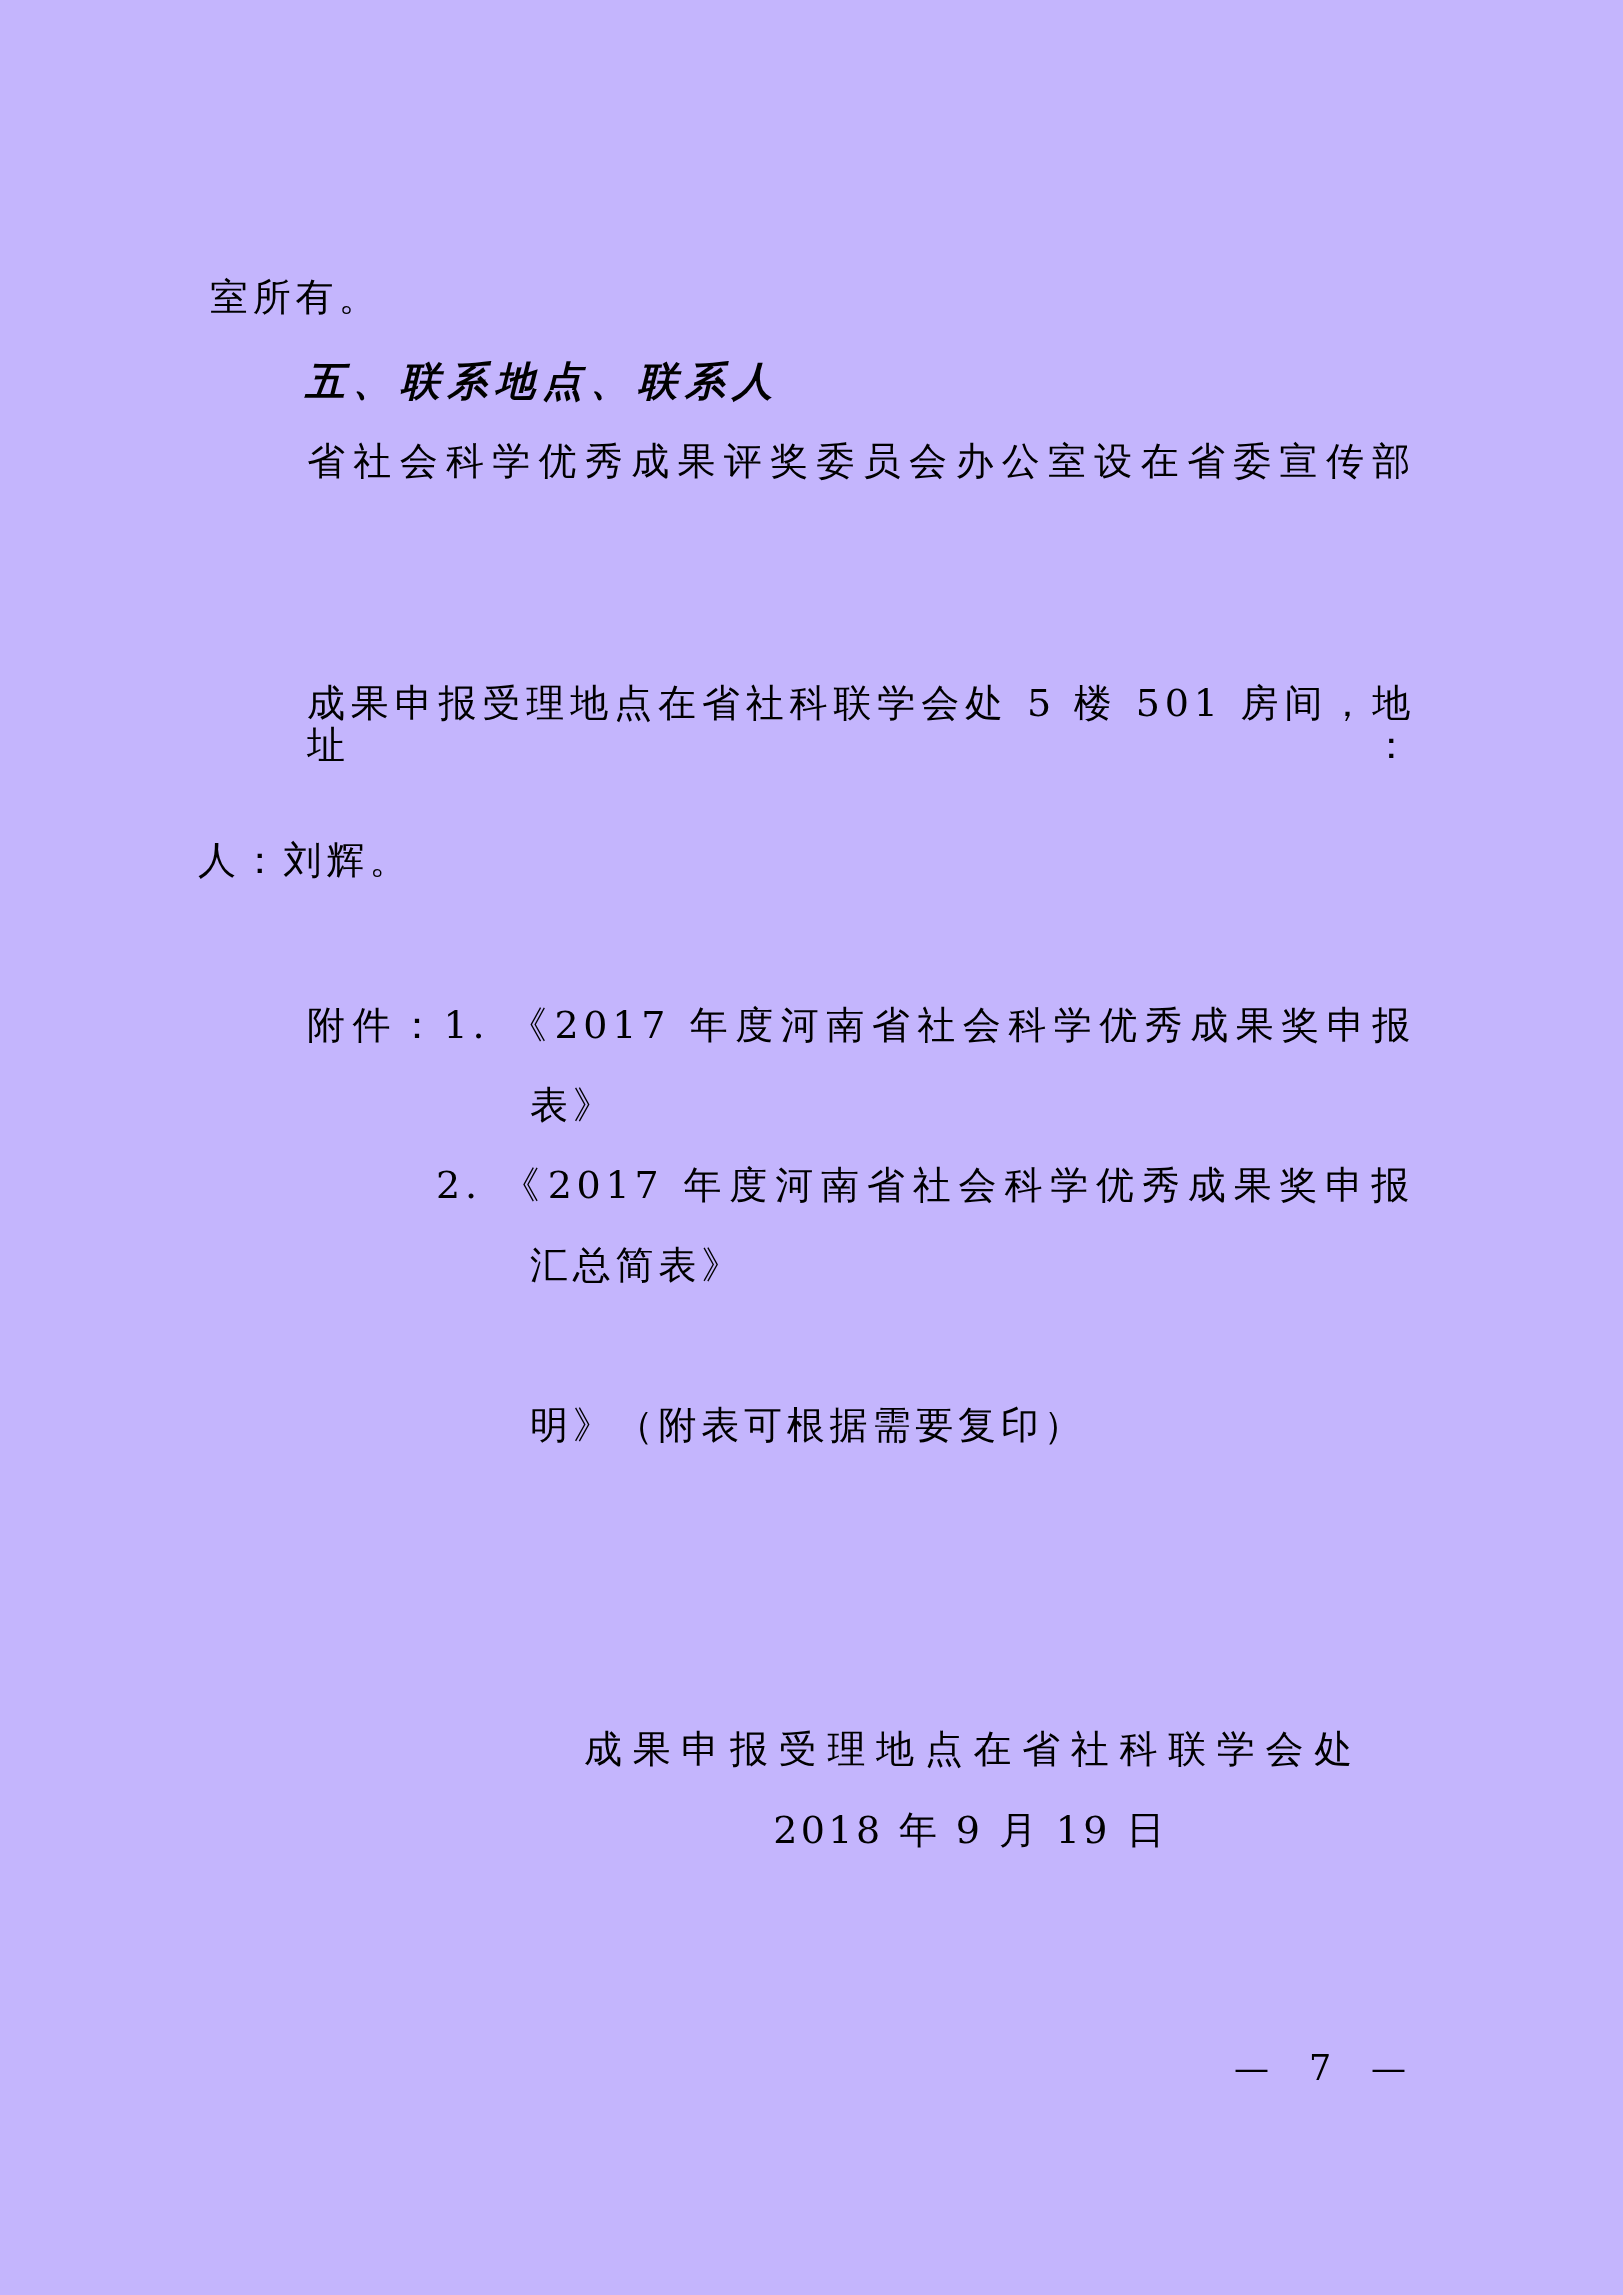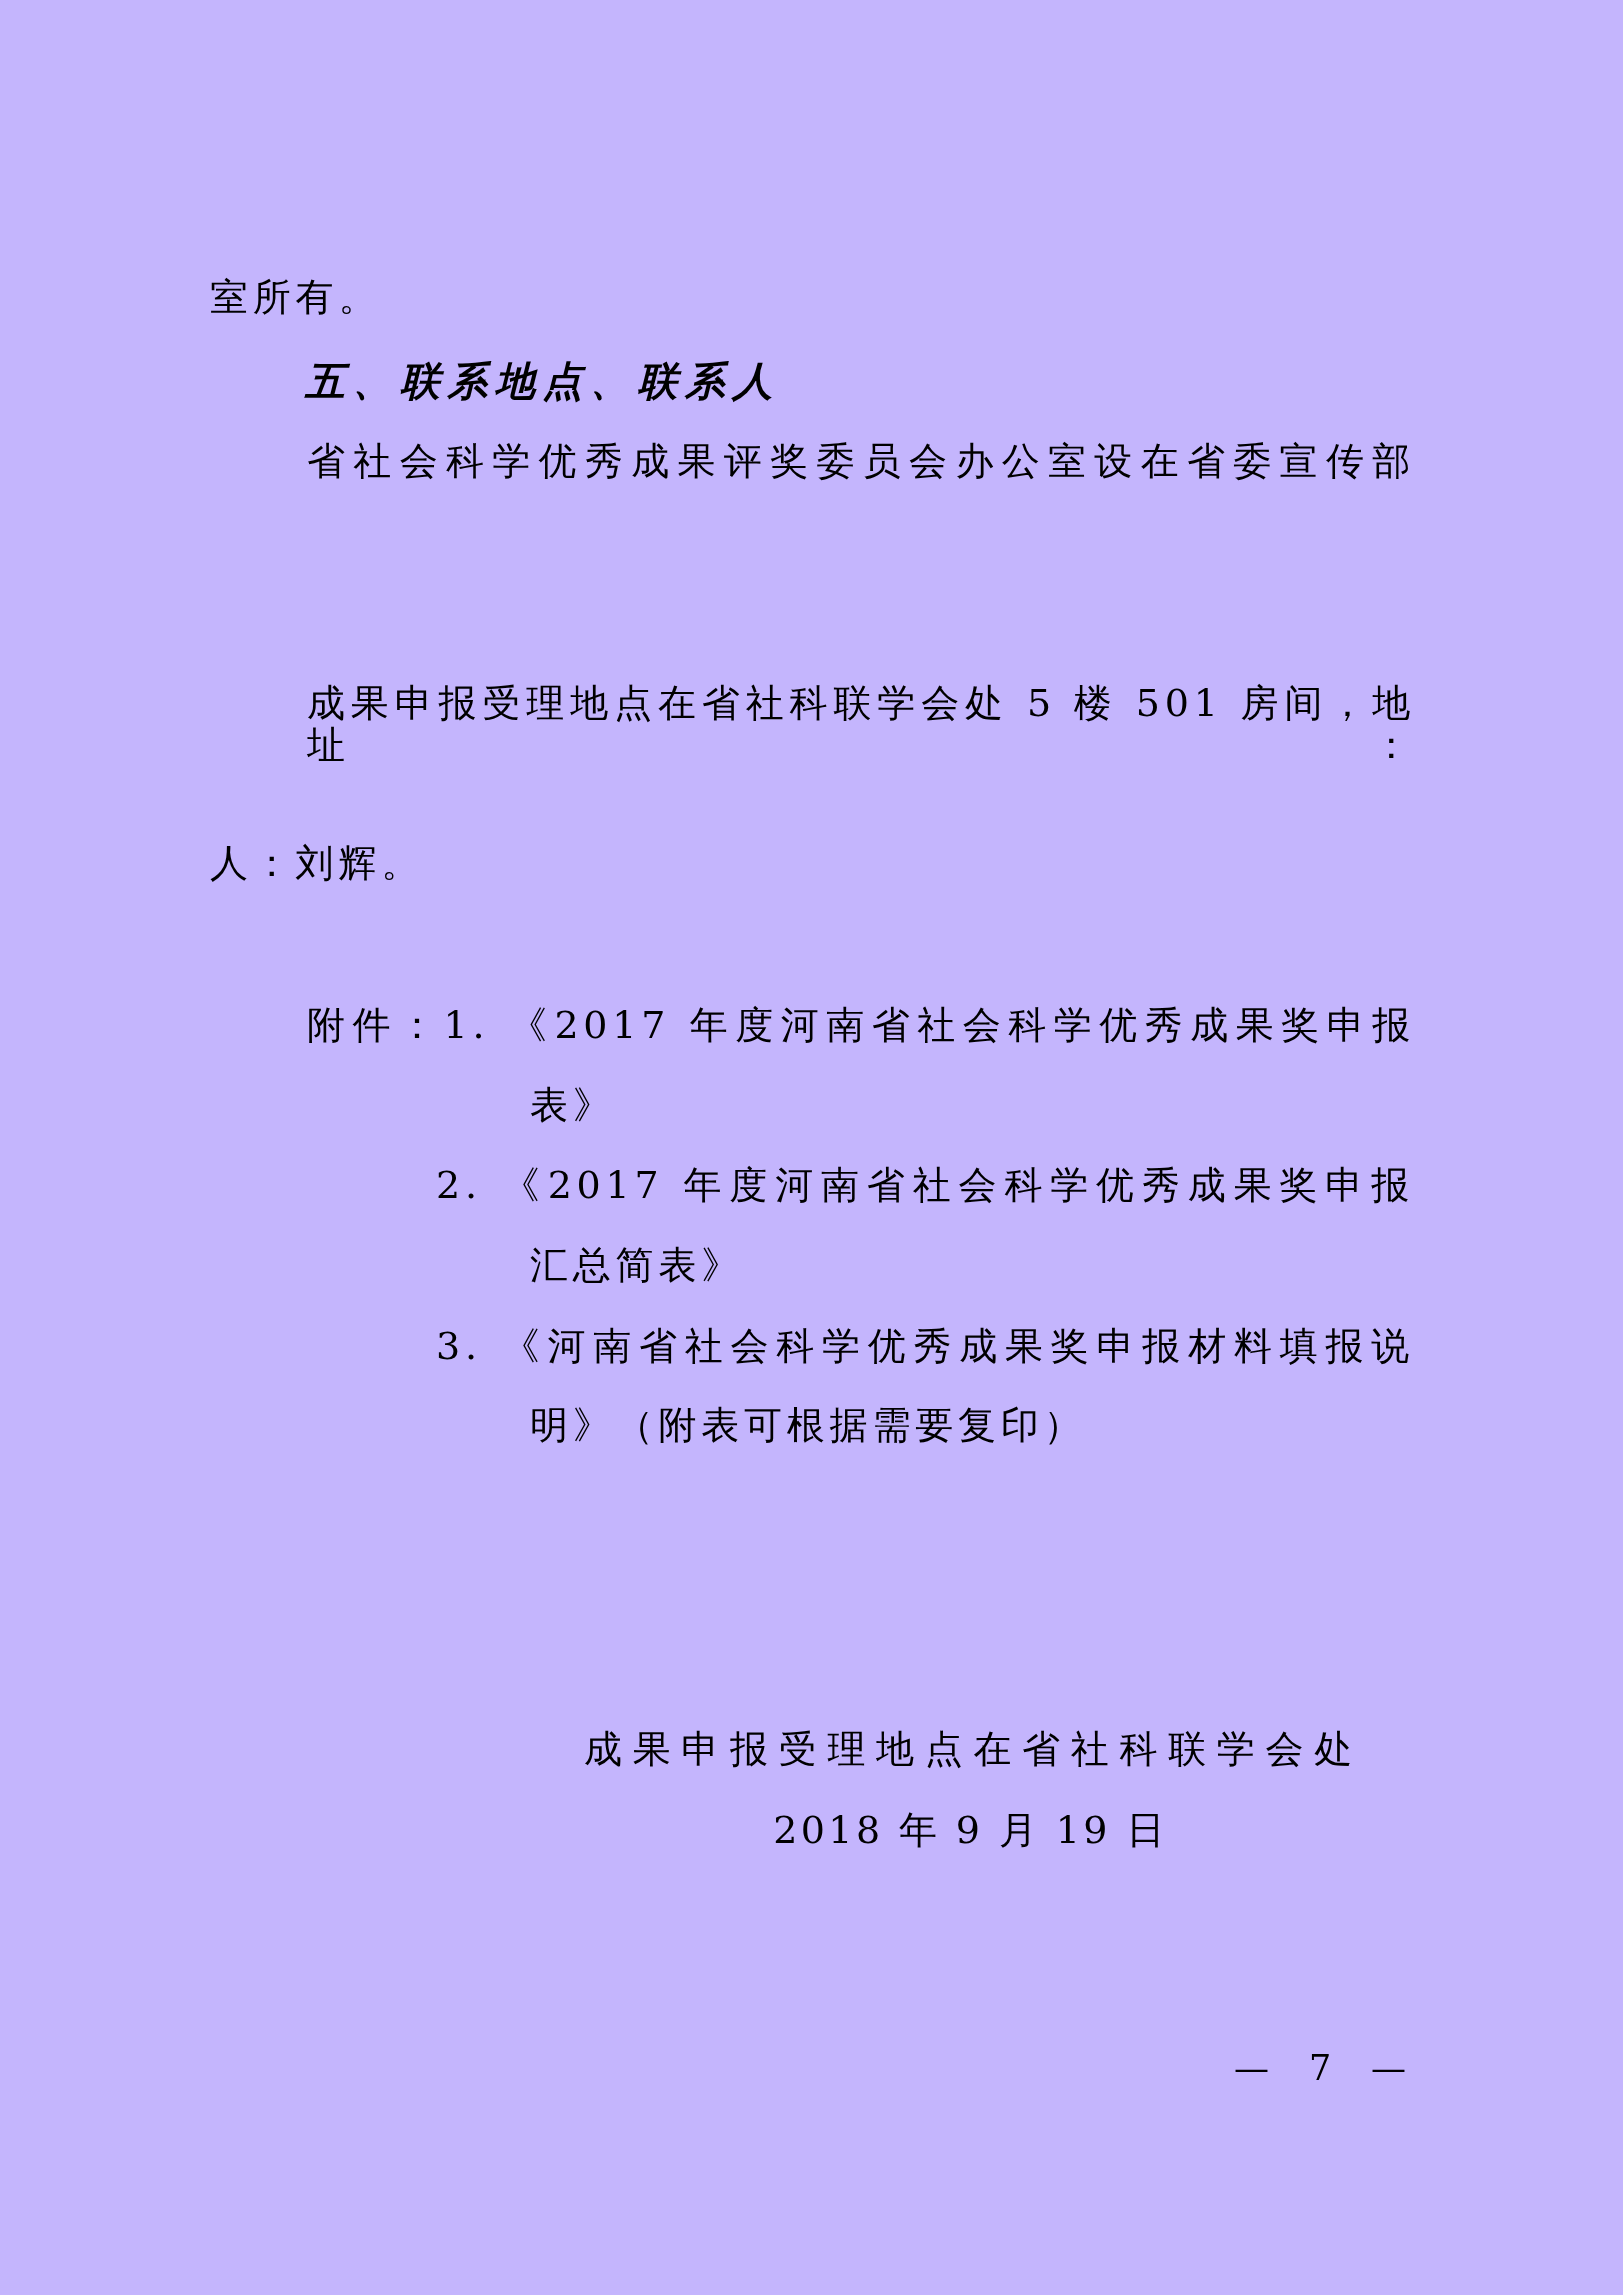--- a/index.html
+++ b/index.html
@@ -64,31 +64,30 @@
 
   <div class="ln heading" style="left:305px; top:360px;">五、联系地点、联系人</div>
 
   <div class="ln jl" style="left:307px; top:440px; width:1108px;">省社会科学优秀成果评奖委员会办公室设在省委宣传部</div>
 
 
 
   <div class="ln jl" style="left:307px; top:682px; width:1108px;">成果申报受理地点在省社科联学会处 5 楼 501 房间，地址：</div>
 
 
-  <div class="ln" style="left:210px; top:842px;">人：刘辉。</div>
+  <div class="ln" style="left:198px; top:842px;font-family:Liberation Mono, monospace;">人：刘辉。</div>
 
   <div class="ln jl" style="left:307px; top:1004px; width:1108px;">附件：1. 《2017 年度河南省社会科学优秀成果奖申报</div>
 
   <div class="ln" style="left:530px; top:1084px;">表》</div>
 
   <div class="ln jl" style="left:436px; top:1164px; width:978px;">2. 《2017 年度河南省社会科学优秀成果奖申报</div>
 
   <div class="ln" style="left:530px; top:1244px;">汇总简表》</div>
 
-  <div class="ln jl" style="left:436px; top:1325px; width:978px;">3. 《河南省社会科学优秀成果奖申报材料填报说</div>
 
   <div class="ln" style="left:530px; top:1404px;">明》（附表可根据需要复印）</div>
 
   <div class="ln sig" style="left:584px; top:1728px; width:773px;">成果申报受理地点在省社科联学会处</div>
 
   <div class="ln date-line" style="left:584px; top:1809px; width:773px;">2018 年 9 月 19 日</div>
 
   <div class="ln footer" style="left:1234px; top:2047px;">— 7 —</div>
 
 </div>

